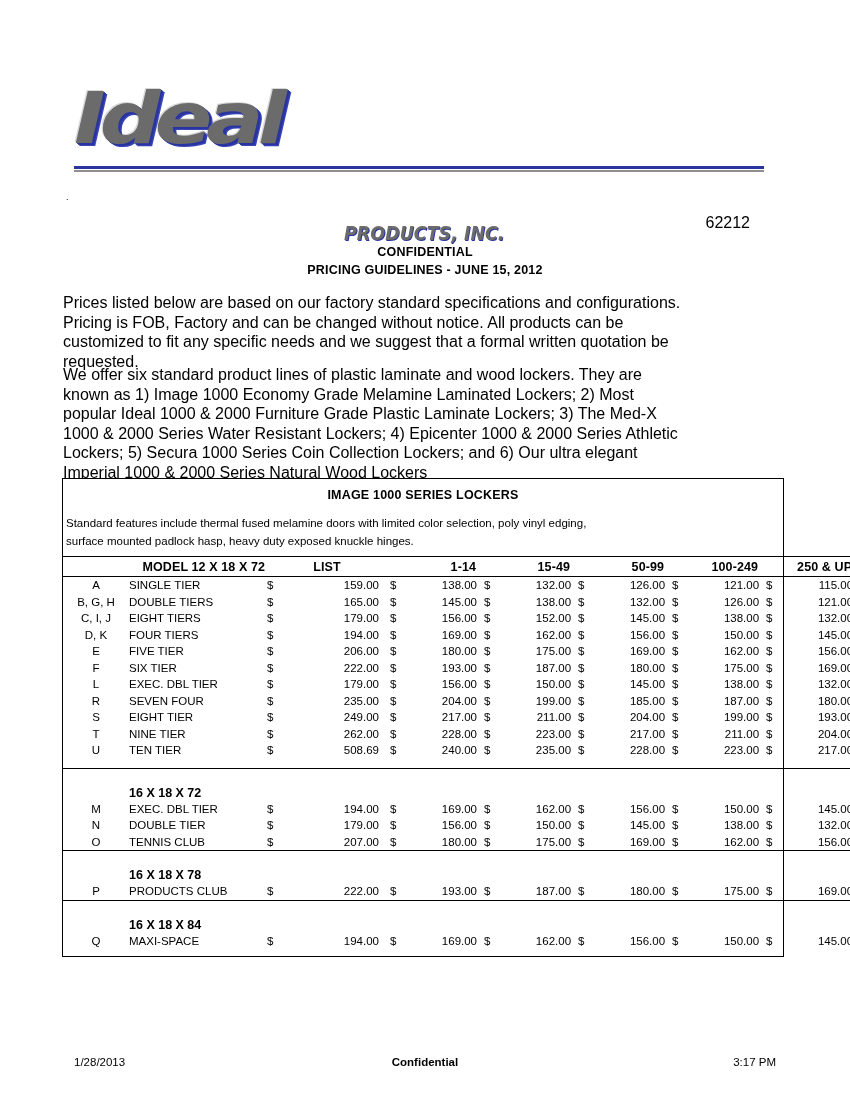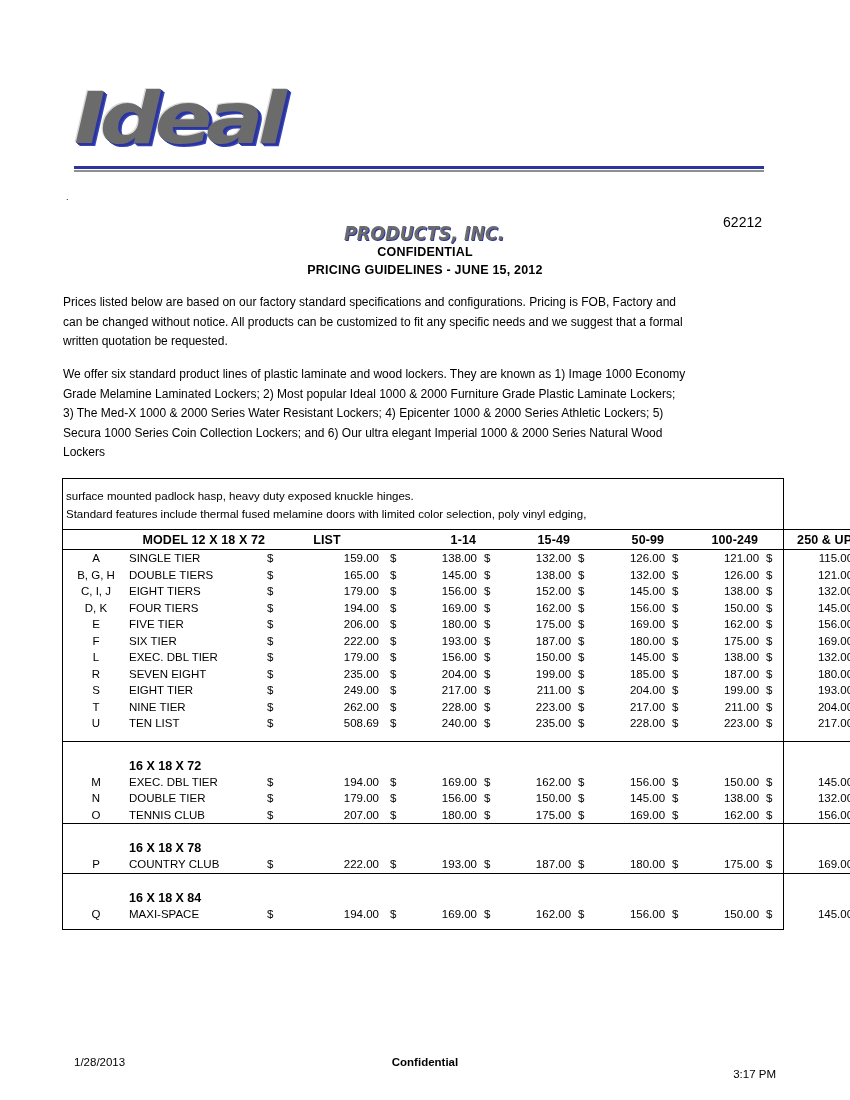--- a/index.html
+++ b/index.html
@@ -109,23 +109,23 @@
     position: absolute;
     left: 60px;
     top: 192px;
     font-size: 9px;
     color: #000;
   }
 
   
   .doc-number {
     position: absolute;
-    right: 88px;
+    right: 100px;
     top: 214px;
-    font-size: 14px;
+    font-size: 16px;
     color: #000;
   }
 
   
   .title-block {
     position: absolute;
     left: 0;
     top: 243px;
     width: 850px;
     text-align: center;
@@ -135,21 +135,21 @@
     font-weight: bold;
     line-height: 18px;
     letter-spacing: 0.2px;
   }
 
   
   .para {
     position: absolute;
     left: 63px;
     width: 625px;
-    font-size: 12px;
+    font-size: 16px;
     line-height: 19.5px;
     color: #000;
   }
   .para-1 { top: 293px; }
   .para-2 { top: 365px; width: 625px; }
 
   
   .tbl-outer {
     position: absolute;
     left: 62px;
@@ -247,21 +247,21 @@
     left: 0;
     top: 0;
     width: 850px;
     text-align: center;
     font-size: 11.5px;
     font-weight: bold;
   }
   .footer-right {
     position: absolute;
     right: 74px;
-    top: 12px;
+    top: 0;
     font-size: 11.5px;
     text-align: center;
   }
 </style>
 </head>
 <body>
 
 <div class="page">
 
   <div class="letterhead">
@@ -278,23 +278,24 @@
 
   <div class="title-block">
     <div class="title-line">CONFIDENTIAL</div>
     <div class="title-line">PRICING GUIDELINES - JUNE 15, 2012</div>
   </div>
 
   <div class="para para-1">Prices listed below are based on our factory standard specifications and configurations. Pricing is FOB, Factory and can be changed without notice. All products can be customized to fit any specific needs and we suggest that a formal written quotation be requested.</div>
   <div class="para para-2">We offer six standard product lines of plastic laminate and wood lockers. They are known as 1) Image 1000 Economy Grade Melamine Laminated Lockers; 2) Most popular Ideal 1000 &amp; 2000 Furniture Grade Plastic Laminate Lockers; 3) The Med-X 1000 &amp; 2000 Series Water Resistant Lockers; 4) Epicenter 1000 &amp; 2000 Series Athletic Lockers; 5) Secura 1000 Series Coin Collection Lockers; and 6) Our ultra elegant Imperial 1000 &amp; 2000 Series Natural Wood Lockers</div>
 
   <div class="tbl-outer">
+    <div class="tbl-title">IMAGE 1000 SERIES LOCKERS</div>
     <div class="tbl-feature">
+      <div>Standard features include thermal fused melamine doors with limited color selection, poly vinyl edging,</div>
       <div>surface mounted padlock hasp, heavy duty exposed knuckle hinges.</div>
-      <div>Standard features include thermal fused melamine doors with limited color selection, poly vinyl edging,</div>
     </div>
 
     <table class="price">
       <colgroup>
         <col class="c-model">
           <col class="c-desc">
           <col class="c-ls">
           <col class="c-list">
         <col class="c-ds">
           <col class="c-price">
@@ -426,21 +427,21 @@
             <td class="c-price">150.00</td>
             <td class="c-ds">$</td>
             <td class="c-price">145.00</td>
             <td class="c-ds">$</td>
             <td class="c-price">138.00</td>
             <td class="c-ds">$</td>
             <td class="c-price">132.00</td>
           </tr>
           <tr class="data-row">
             <td class="c-model">R</td>
-            <td class="c-desc">SEVEN EIGHT</td>
+            <td class="c-desc">SEVEN FOUR</td>
             <td class="c-ls">$</td>
             <td class="c-list">235.00</td>
             <td class="c-ds">$</td>
             <td class="c-price">204.00</td>
             <td class="c-ds">$</td>
             <td class="c-price">199.00</td>
             <td class="c-ds">$</td>
             <td class="c-price">185.00</td>
             <td class="c-ds">$</td>
             <td class="c-price">187.00</td>
@@ -474,21 +475,21 @@
             <td class="c-price">223.00</td>
             <td class="c-ds">$</td>
             <td class="c-price">217.00</td>
             <td class="c-ds">$</td>
             <td class="c-price">211.00</td>
             <td class="c-ds">$</td>
             <td class="c-price">204.00</td>
           </tr>
           <tr class="data-row">
             <td class="c-model">U</td>
-            <td class="c-desc">TEN LIST</td>
+            <td class="c-desc">TEN TIER</td>
             <td class="c-ls">$</td>
             <td class="c-list">508.69</td>
             <td class="c-ds">$</td>
             <td class="c-price">240.00</td>
             <td class="c-ds">$</td>
             <td class="c-price">235.00</td>
             <td class="c-ds">$</td>
             <td class="c-price">228.00</td>
             <td class="c-ds">$</td>
             <td class="c-price">223.00</td>
@@ -555,21 +556,21 @@
           </tr>
           <tr class="spacer-row">
             <td colspan="14"></td>
           </tr>
           <tr class="section-row">
             <td class="c-model"></td>
             <td colspan="13">16 X 18 X 78</td>
           </tr>
           <tr class="data-row">
             <td class="c-model">P</td>
-            <td class="c-desc">COUNTRY CLUB</td>
+            <td class="c-desc">PRODUCTS CLUB</td>
             <td class="c-ls">$</td>
             <td class="c-list">222.00</td>
             <td class="c-ds">$</td>
             <td class="c-price">193.00</td>
             <td class="c-ds">$</td>
             <td class="c-price">187.00</td>
             <td class="c-ds">$</td>
             <td class="c-price">180.00</td>
             <td class="c-ds">$</td>
             <td class="c-price">175.00</td>

